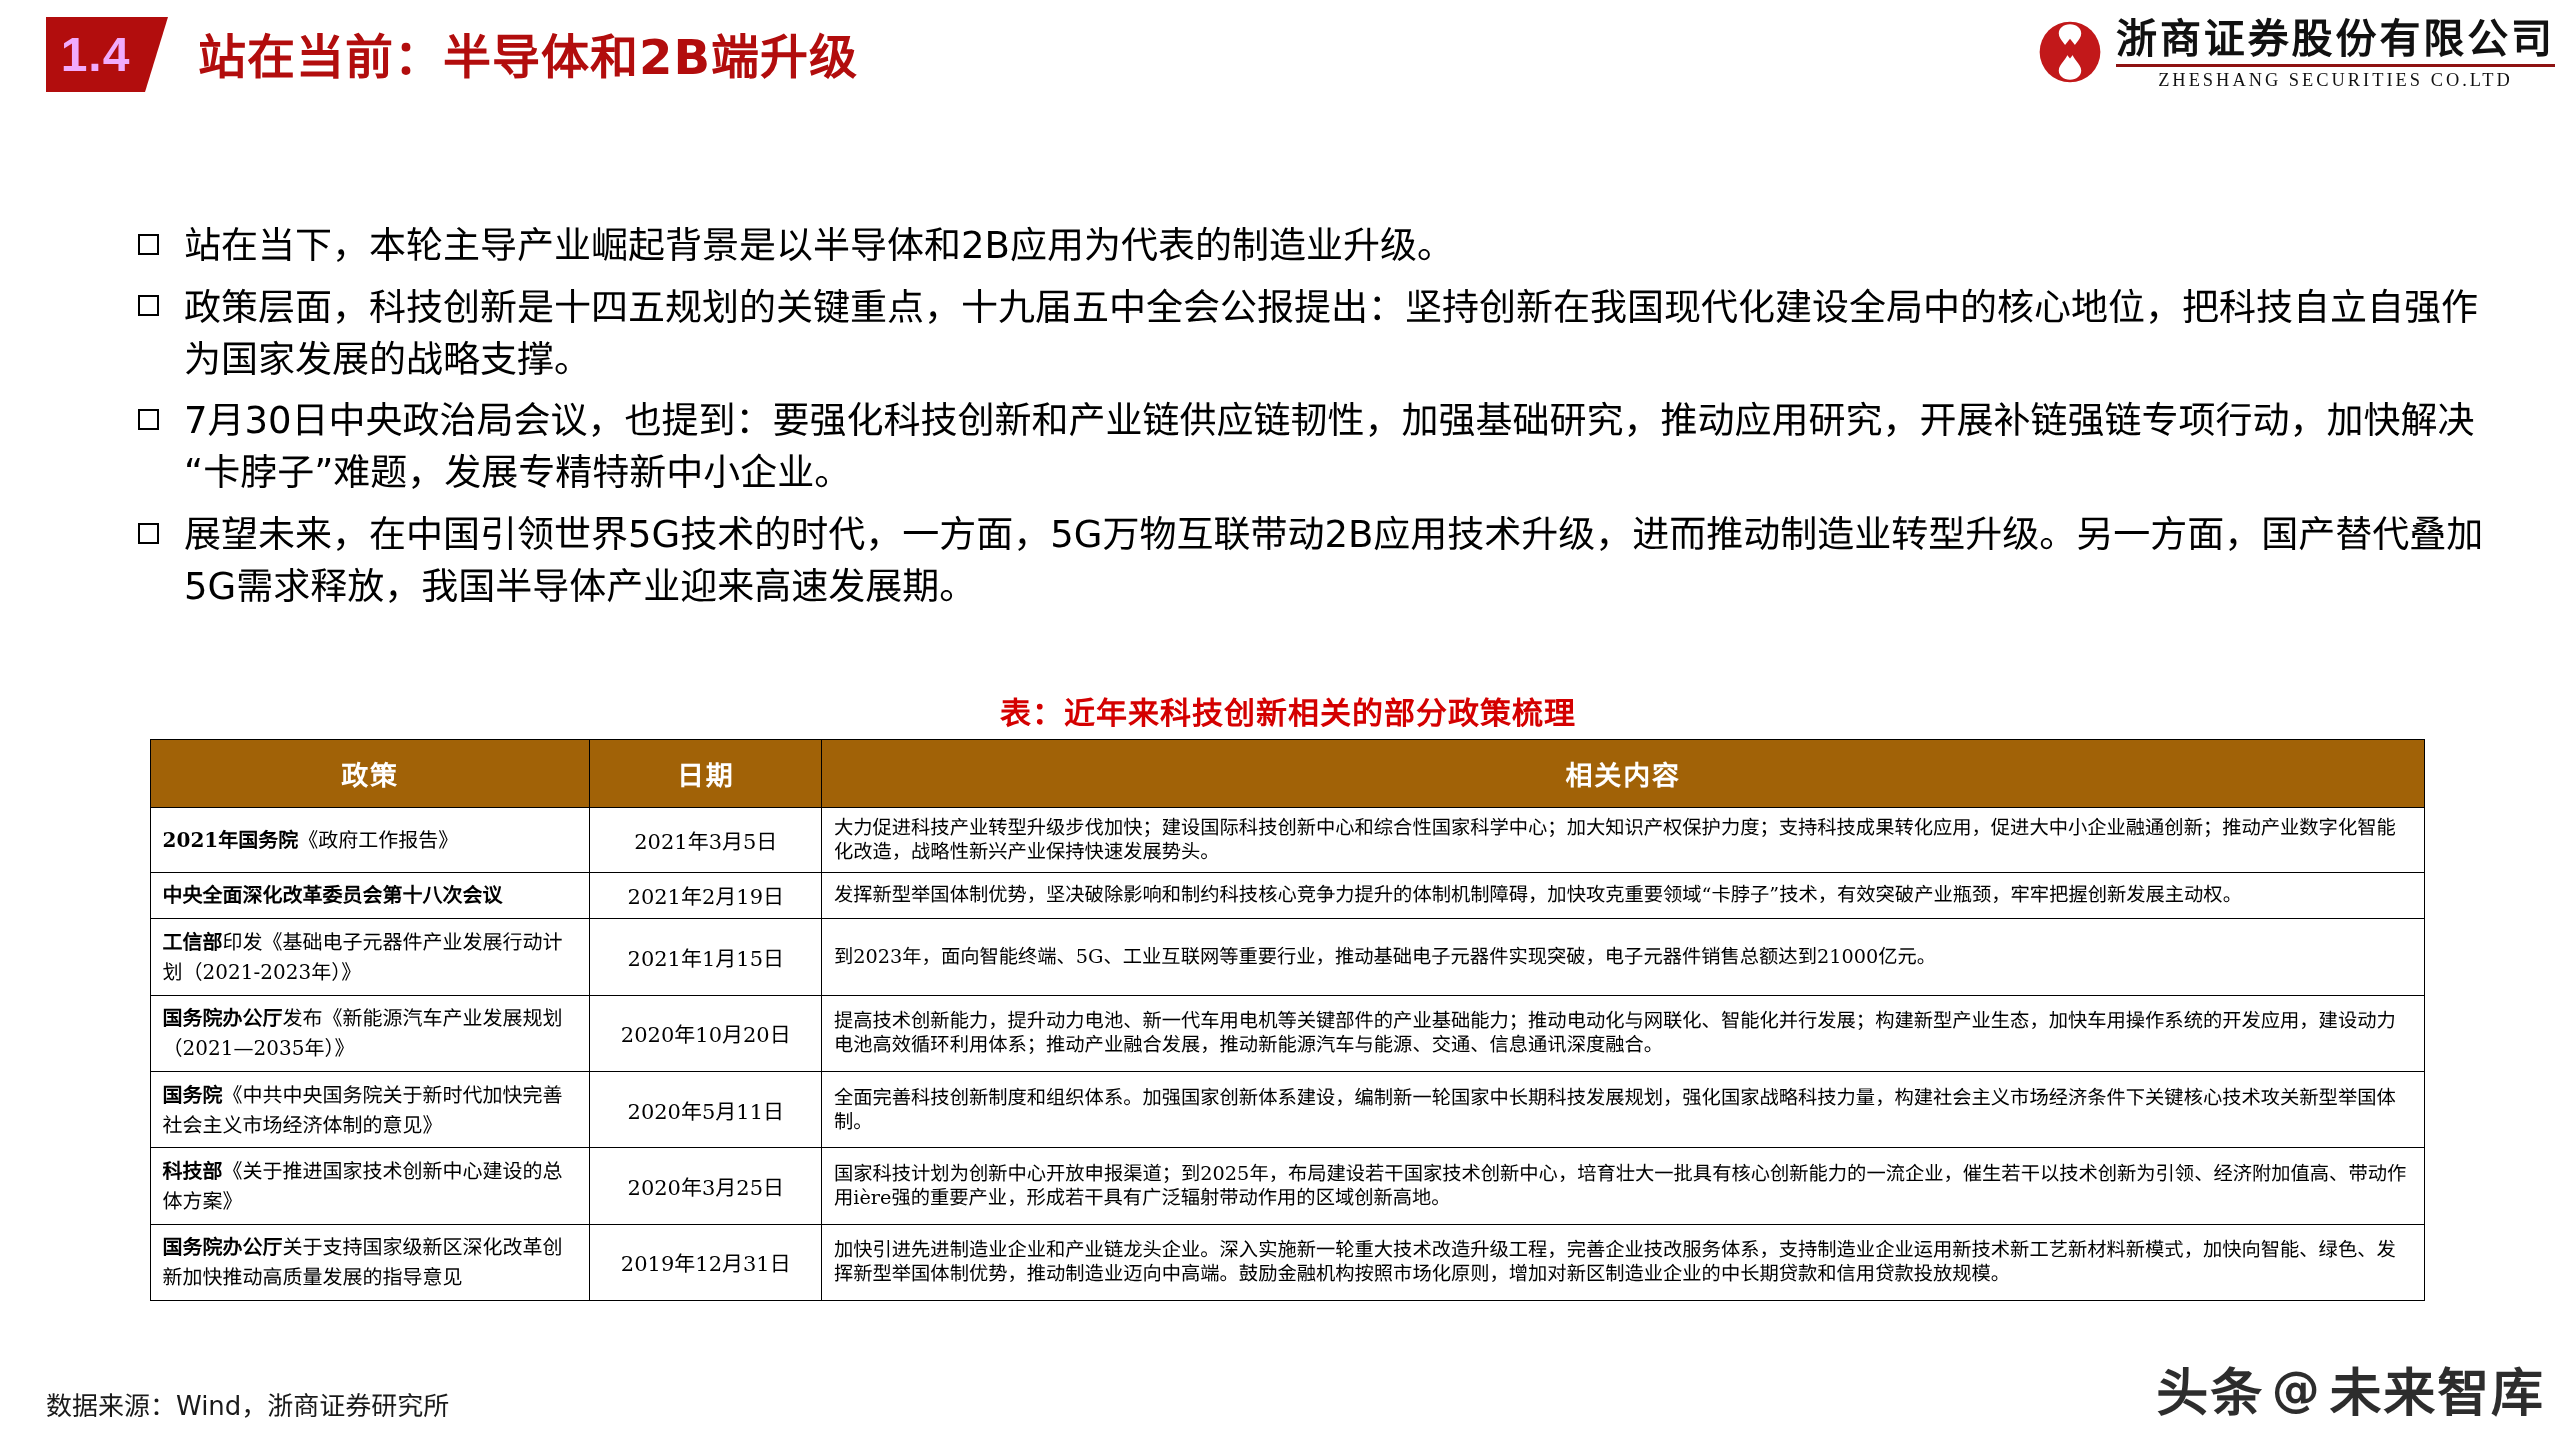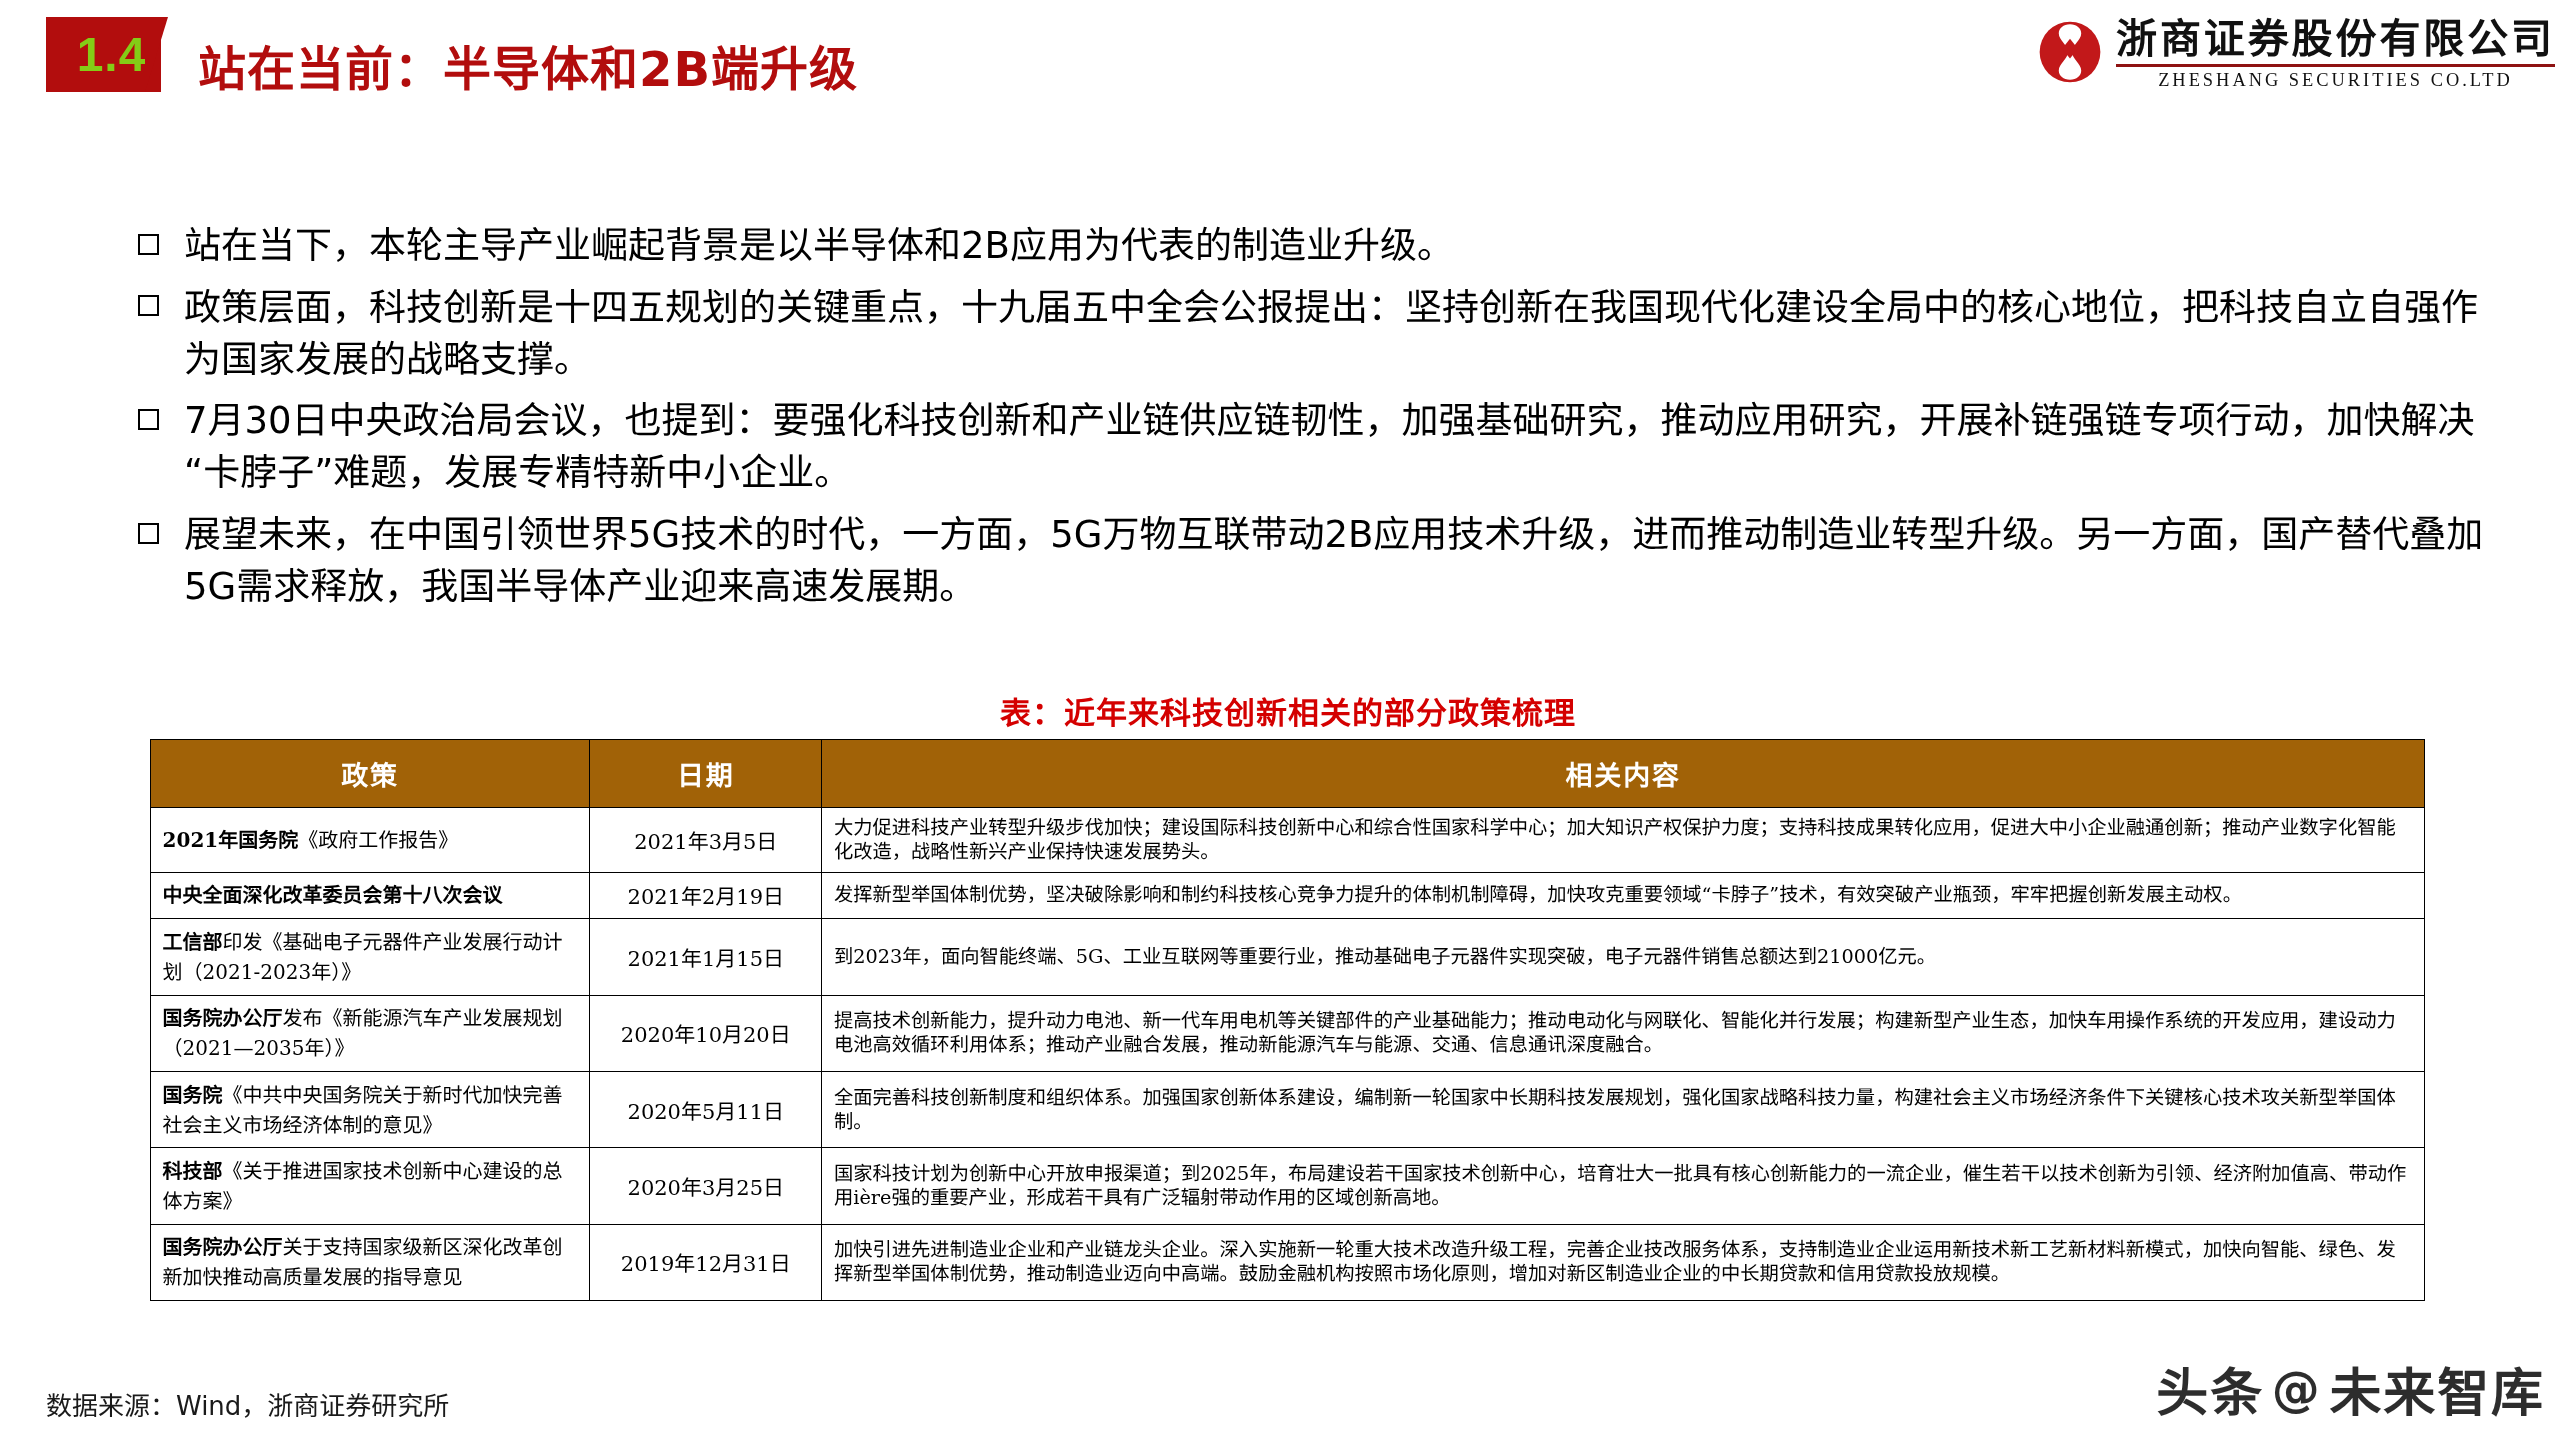--- a/index.html
+++ b/index.html
@@ -23,43 +23,42 @@
     width: 2576px;
     height: 116px;
   }
   .section-badge {
     position: absolute;
     left: 46px;
     top: 17.4px;
     width: 99px;
     height: 75px;
     background: #B20D0D;
-    color: #84cc16;
+    color: #f0abfc;
     font-size: 48px;
     font-weight: bold;
     display: flex;
     align-items: center;
     justify-content: center;
     letter-spacing: 1px;
     font-family: "Liberation Sans", sans-serif;
-    padding-left: 16px;
   }
   .badge-slant {
     position: absolute;
     left: 145px;
     top: 17.4px;
     width: 0;
     height: 0;
     border-top: 75px solid #B20D0D;
     border-right: 23px solid transparent;
   }
   .header-title {
     position: absolute;
     left: 198px;
-    top: 37px;
+    top: 25px;
     font-size: 48px;
     font-weight: bold;
     color: #B20D0D;
     letter-spacing: 1px;
     line-height: 64px;
     font-family: "DejaVu Sans", "Liberation Sans", sans-serif;
   }
 
   
   .logo-block {

